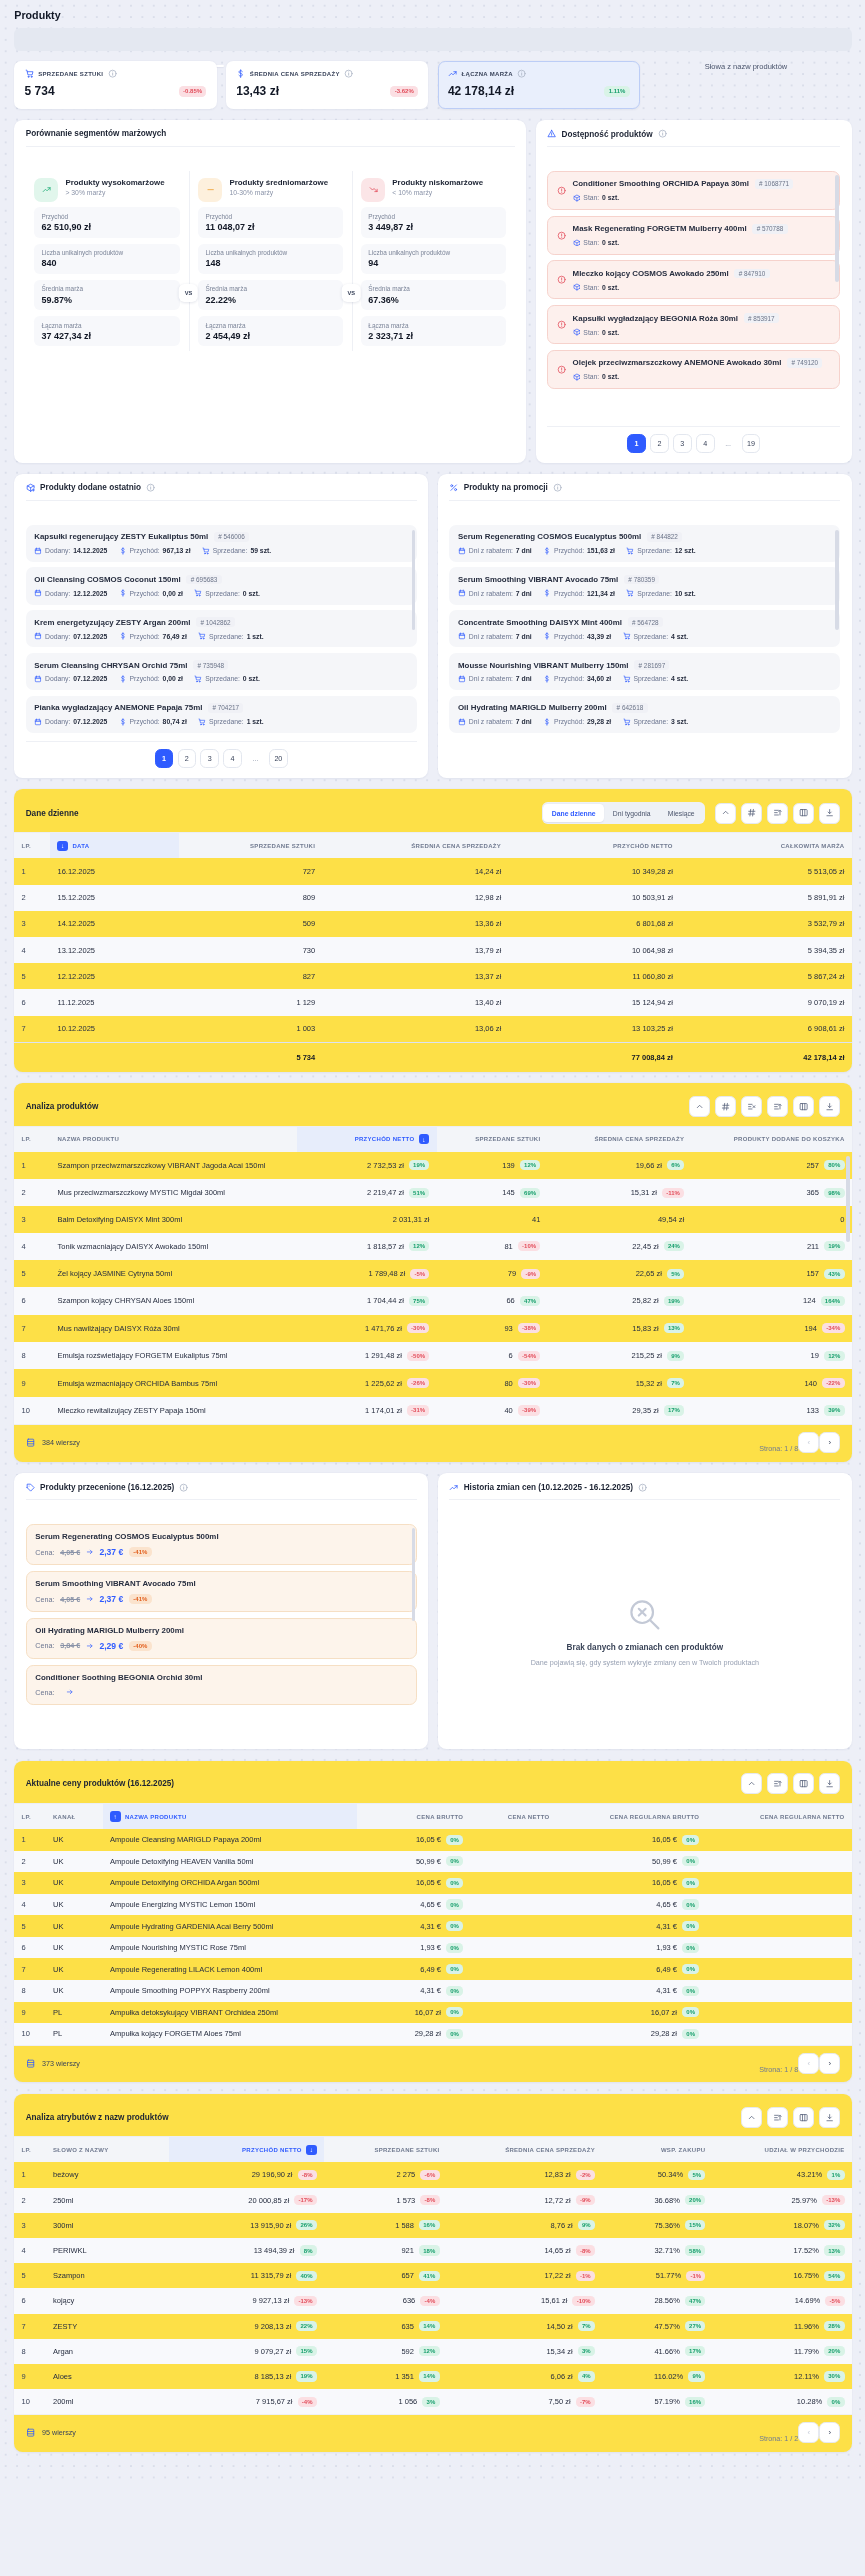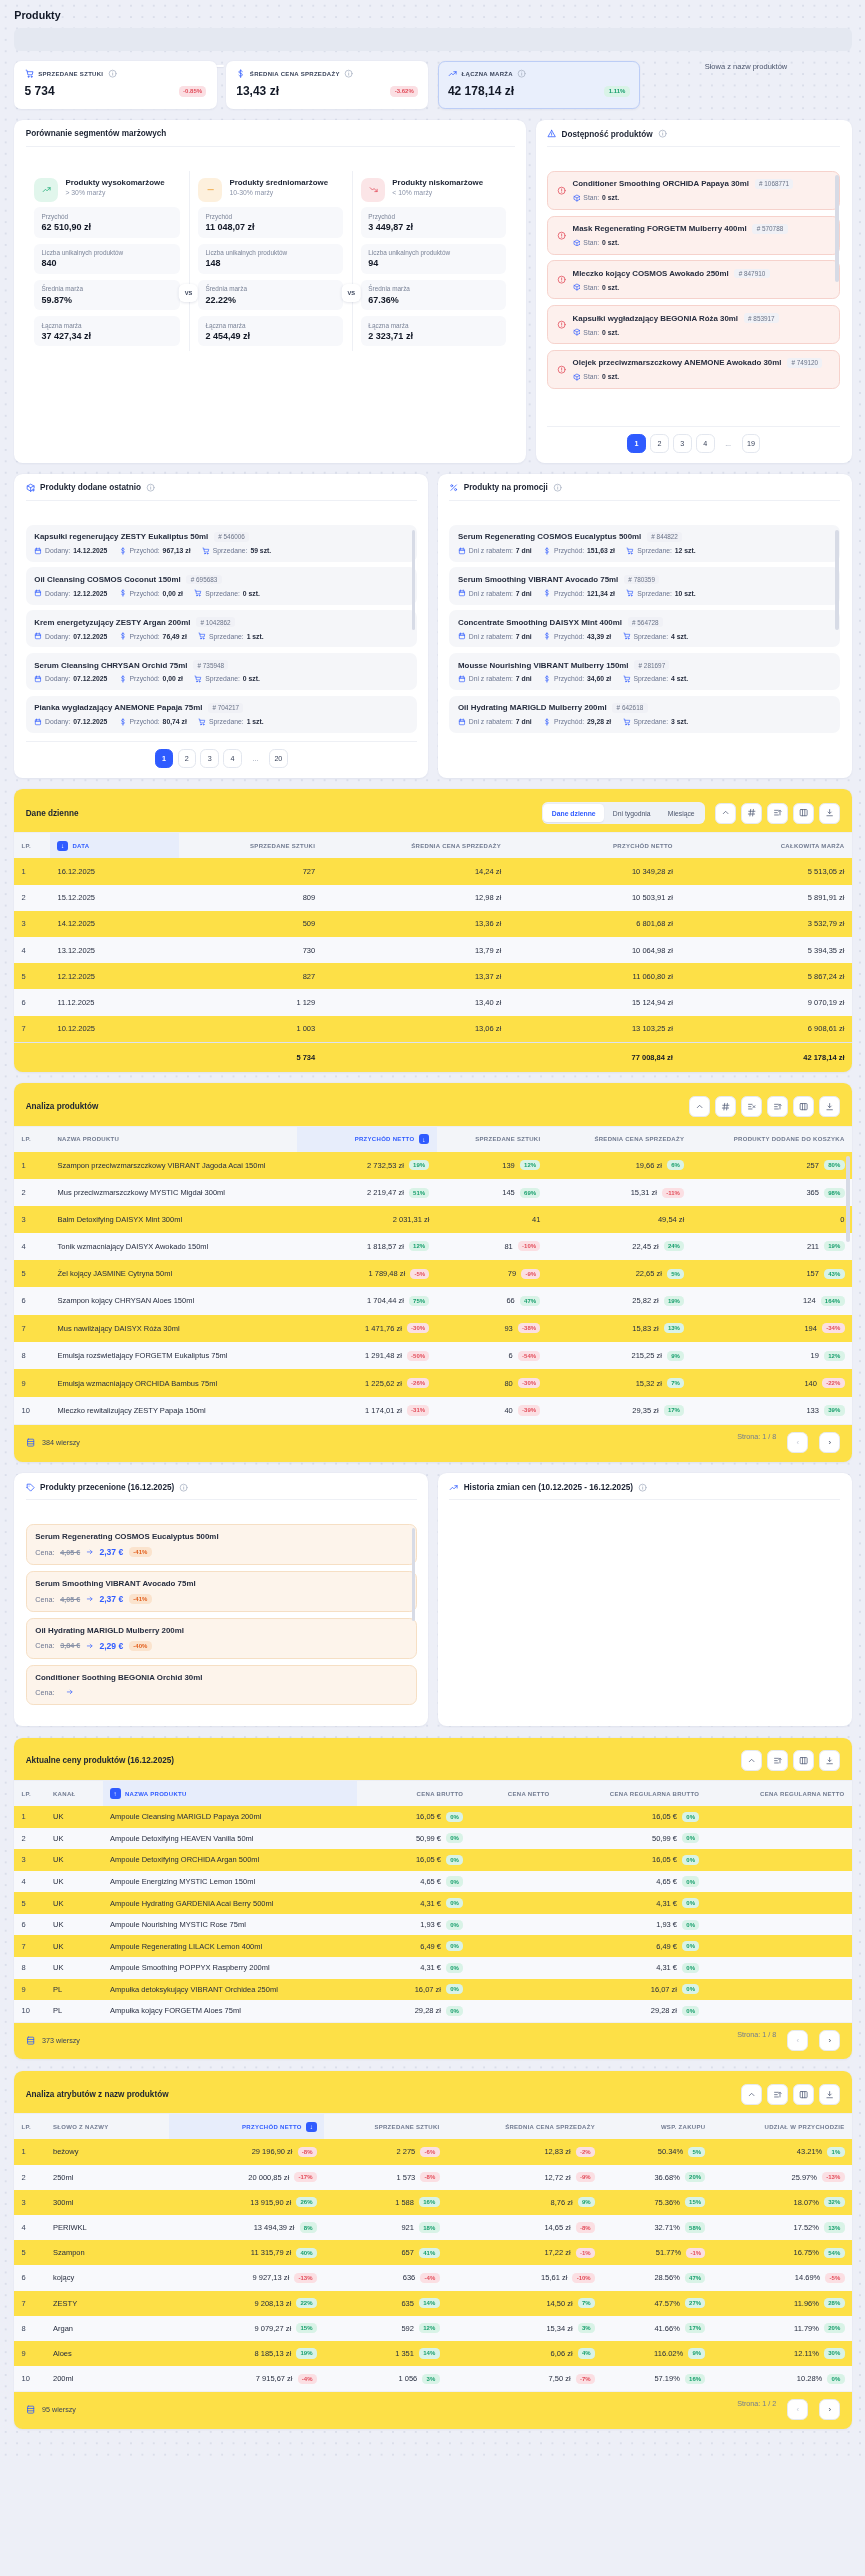--- a/index.html
+++ b/index.html
@@ -117,21 +117,21 @@
   .grid-price .td{padding:5.7px 7.2px;}
   .grid-attr{grid-template-columns:31.5px 1.5fr 1.9fr 1.5fr 1.9fr 1.35fr 1.7fr;}
   .grid-attr .td{padding:7.5px 7.2px;}
   .total-row{display:grid;align-items:center;border-top:1.4px solid #dbe3f2;font-size:7.5px;font-weight:bold;color:#121826;}
   .total-row .td{padding:10px 7.2px;}
   .td.r{text-align:right;}
   .prod-clip{position:relative;overflow:hidden;max-height:301px;}
 
   .tfoot{display:flex;justify-content:space-between;align-items:center;border-top:0.7px solid #eef0f5;padding:7.2px 11.4px 8.6px;}
   .tfoot-left{display:flex;gap:7px;align-items:center;font-size:7.2px;color:#39435a;}
-  .tfoot-right{display:flex;gap:11px;align-items:flex-start;font-size:7.2px;color:#707a90;}
+  .tfoot-right{display:flex;gap:0;align-items:flex-end;font-size:7.2px;color:#707a90;}
   .navbtn{width:21px;height:21px;border-radius:6.4px;border:0.7px solid #e6e9f0;background:#fff;display:flex;align-items:center;justify-content:center;font-size:7.9px;cursor:pointer;color:#39435a;}
   .navbtn.prev{color:#c3c9d6;}
 
   
   .disc-list{height:192px;}
   .dcard{background:#fdf4eb;border:0.7px solid #f6dfc4;border-radius:7.2px;padding:7.2px 8.6px;margin-bottom:5.7px;}
   .dname{font-size:7.9px;font-weight:bold;color:#262d3f;margin-bottom:5.7px;}
   .price-row{display:flex;align-items:center;gap:5.7px;font-size:7.2px;color:#6b7590;}
   .old-price{text-decoration:line-through;color:#8a93a8;font-weight:bold;}
   .new-price{color:#2f5bff;font-weight:bold;font-size:8.6px;}
@@ -1505,20 +1505,31 @@
           </span>
         <h2>Historia zmian cen (10.12.2025 - 16.12.2025)</h2>
         <span class="ic info">
             <svg viewBox="0 0 24 24">
               <circle cx="12" cy="12" r="9"></circle>
               <path d="M12 11v5"></path>
               <path d="M12 7.5v.01"></path>
             </svg>
           </span>
       </div>
+      <div class="empty">
+        <span class="ic" style="color:#c3c9d6;">
+            <svg viewBox="0 0 24 24">
+              <circle cx="10.5" cy="10.5" r="7"></circle>
+              <path d="M16 16l5 5"></path>
+              <path d="M8.3 8.3l4.4 4.4M12.7 8.3l-4.4 4.4"></path>
+            </svg>
+          </span>
+        <div class="empty-title">Brak danych o zmianach cen produktów</div>
+        <div class="empty-sub">Dane pojawią się, gdy system wykryje zmiany cen w Twoich produktach</div>
+      </div>
     </div>
   </div>
 
   <div class="tpanel">
     <div class="ttitle">
       <h2>Aktualne ceny produktów (16.12.2025)</h2>
       <div class="tools">
 
       <button class="tbtn">
             <span class="ic">

